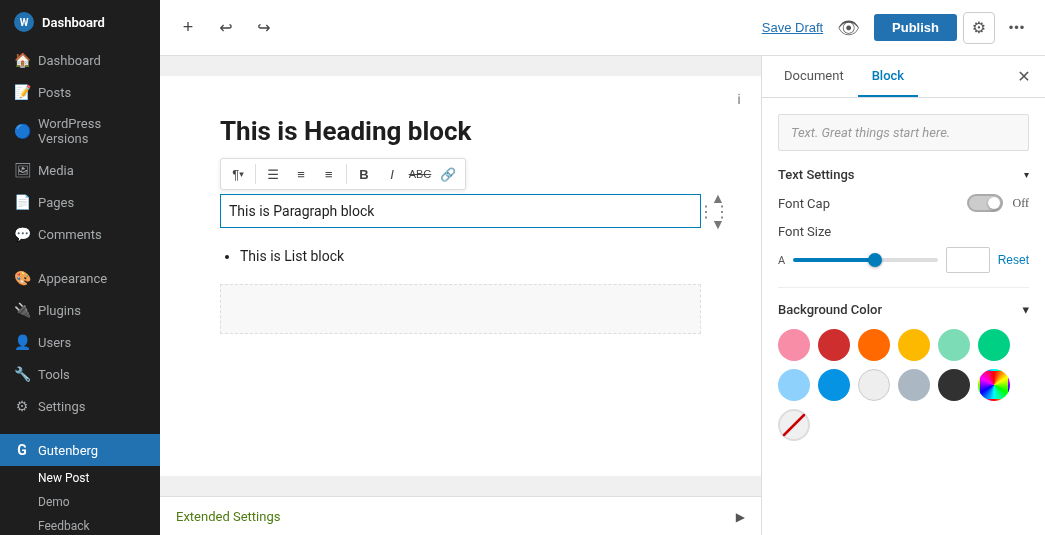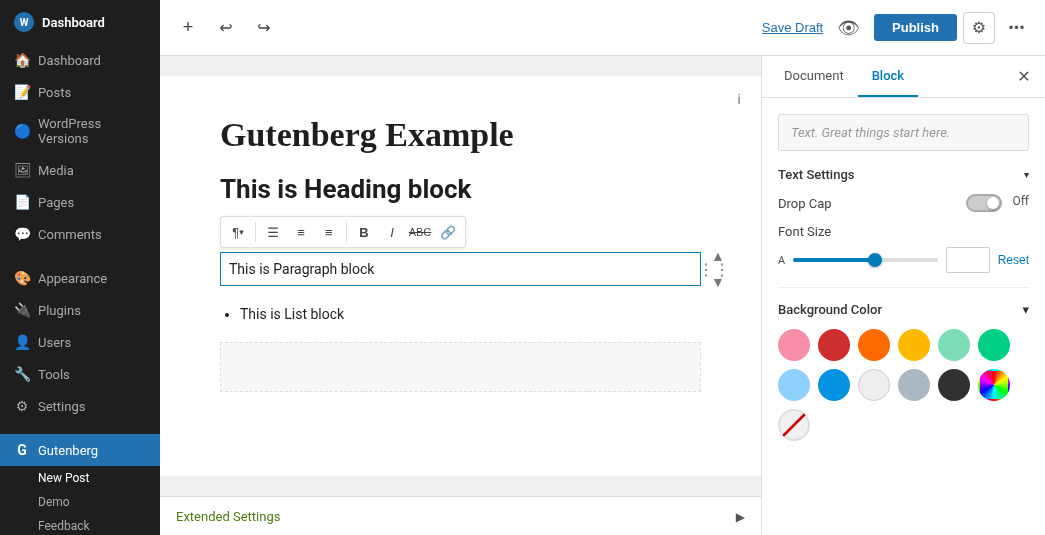--- a/index.html
+++ b/index.html
@@ -327,21 +327,23 @@
       margin-bottom: 12px;
     }
     .panel-label {
       font-size: 13px;
       color: #444;
     }
 
     
     .toggle-wrap {
       display: flex;
+      align-items: center;
       gap: 10px;
+      font-family: Liberation Serif, serif;
     }
     .toggle {
       width: 36px; height: 18px;
       background: #ccc;
       border-radius: 9px;
       position: relative;
       cursor: pointer;
       border: 2px solid #aaa;
     }
     .toggle-knob {
@@ -535,21 +537,20 @@
 
   <div id="content-area">
 
     <div id="editor">
       <div class="editor-inner">
         <div class="editor-canvas">
           <button class="info-btn">
             <span>ℹ</span>
           </button>
 
-          <div class="editor-title">Gutenberg Example</div>
 
           <div>
             <div class="editor-heading">This is Heading block</div>
           </div>
 
           <div style="position:relative; margin-bottom:16px;">
             <div class="block-toolbar">
               <button class="block-tb-btn">
                 <span>¶</span>
                 <span style="font-size:9px;">▾</span>
@@ -620,21 +621,21 @@
 
         <div class="panel-placeholder">Text. Great things start here.</div>
 
         <div>
           <div class="panel-section-title">
             <span>Text Settings</span>
             <span class="arrow">▾</span>
           </div>
 
           <div class="panel-row">
-            <span class="panel-label">Drop Cap</span>
+            <span class="panel-label">Font Cap</span>
             <div class="toggle-wrap">
               <div class="toggle">
                 <div class="toggle-knob"></div>
               </div>
               <span class="toggle-label">Off</span>
             </div>
           </div>
 
           <div>
             <div class="panel-label" style="margin-bottom:8px;">Font Size</div>

